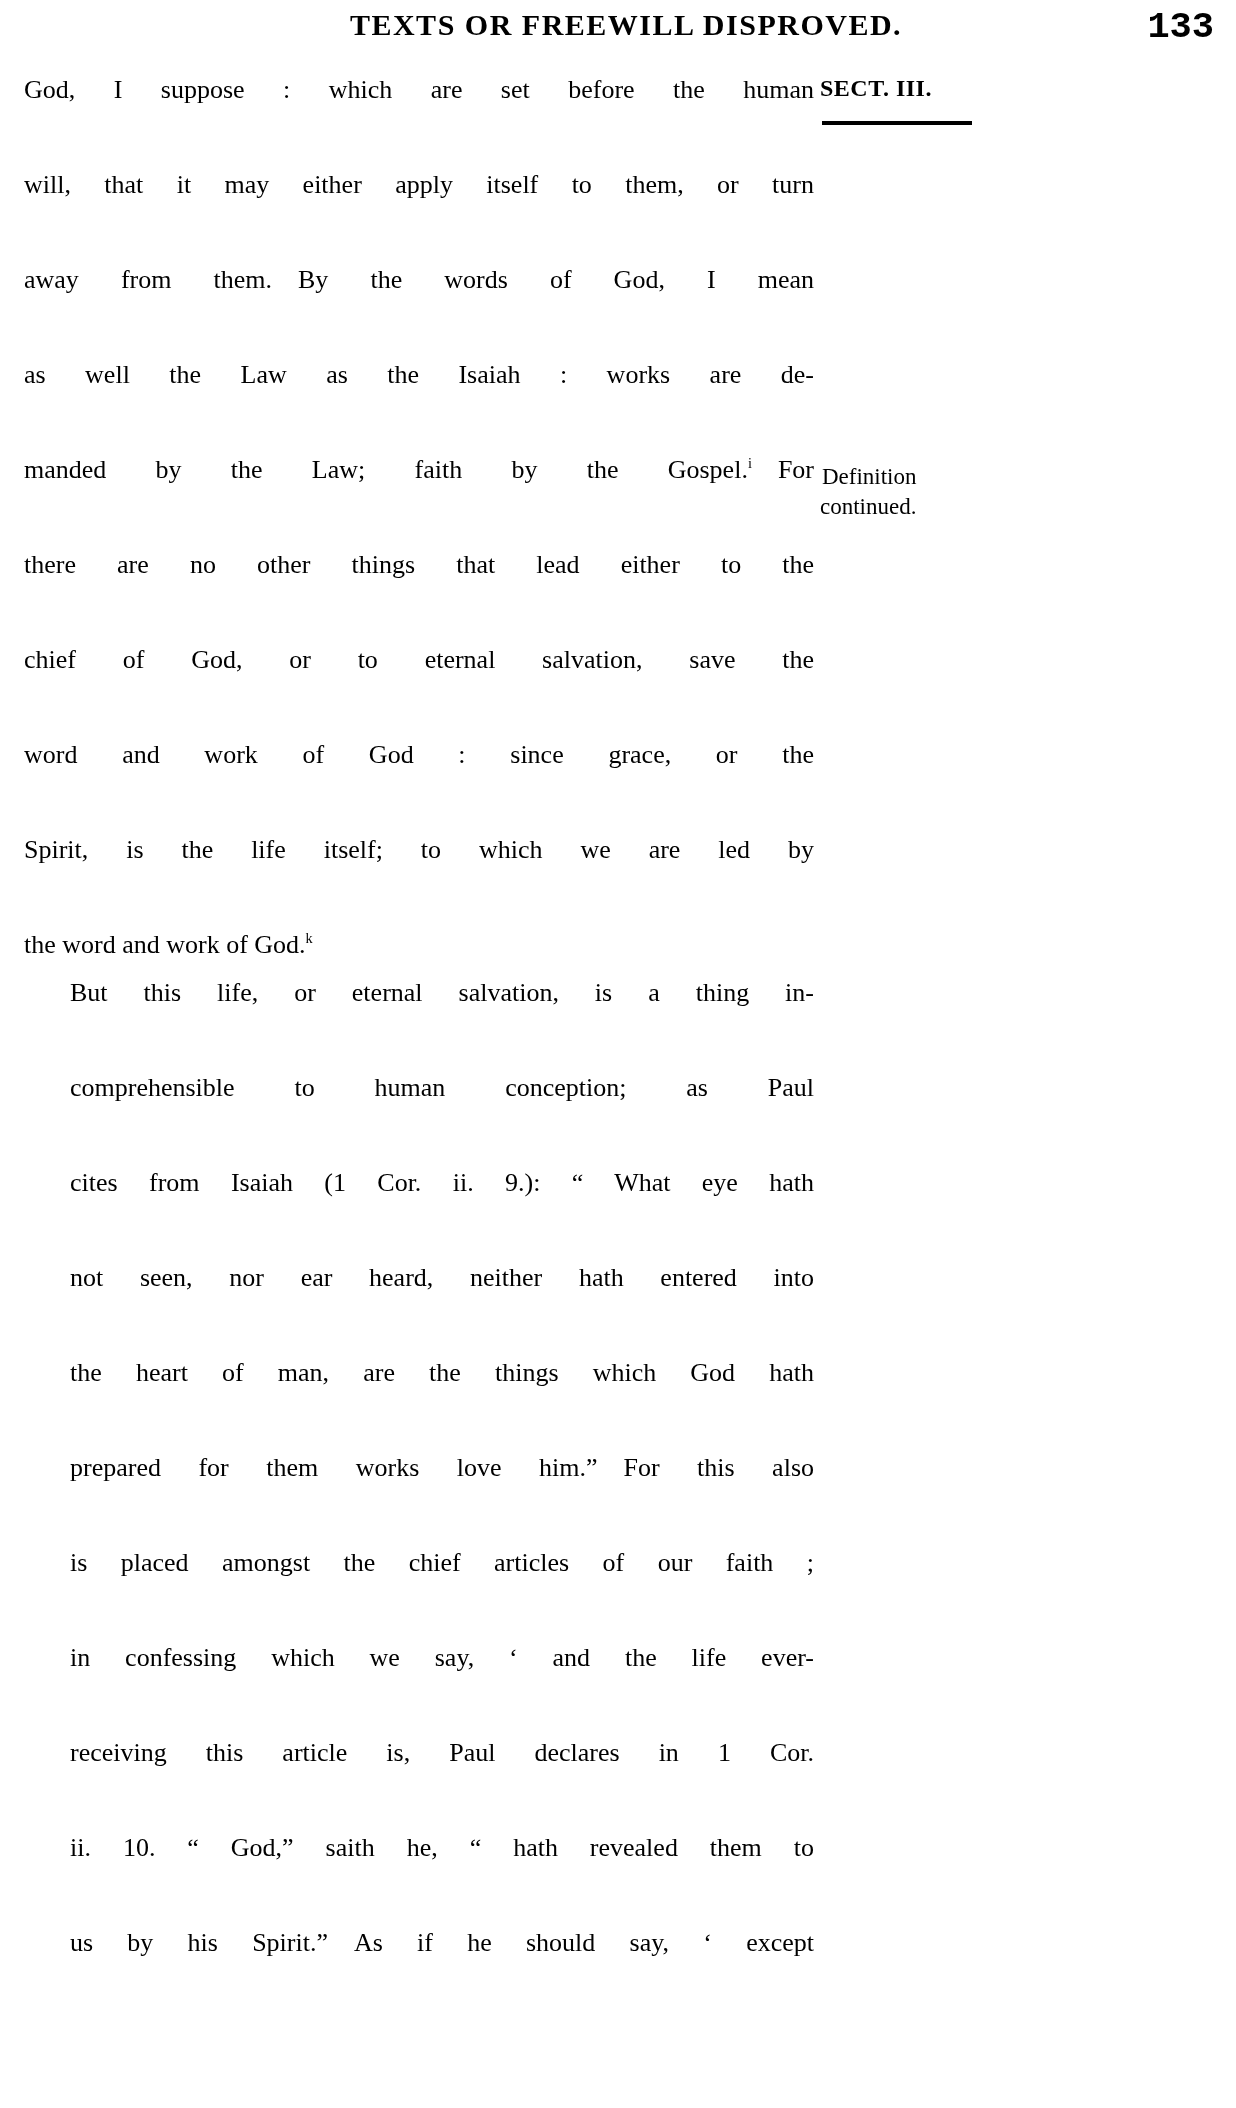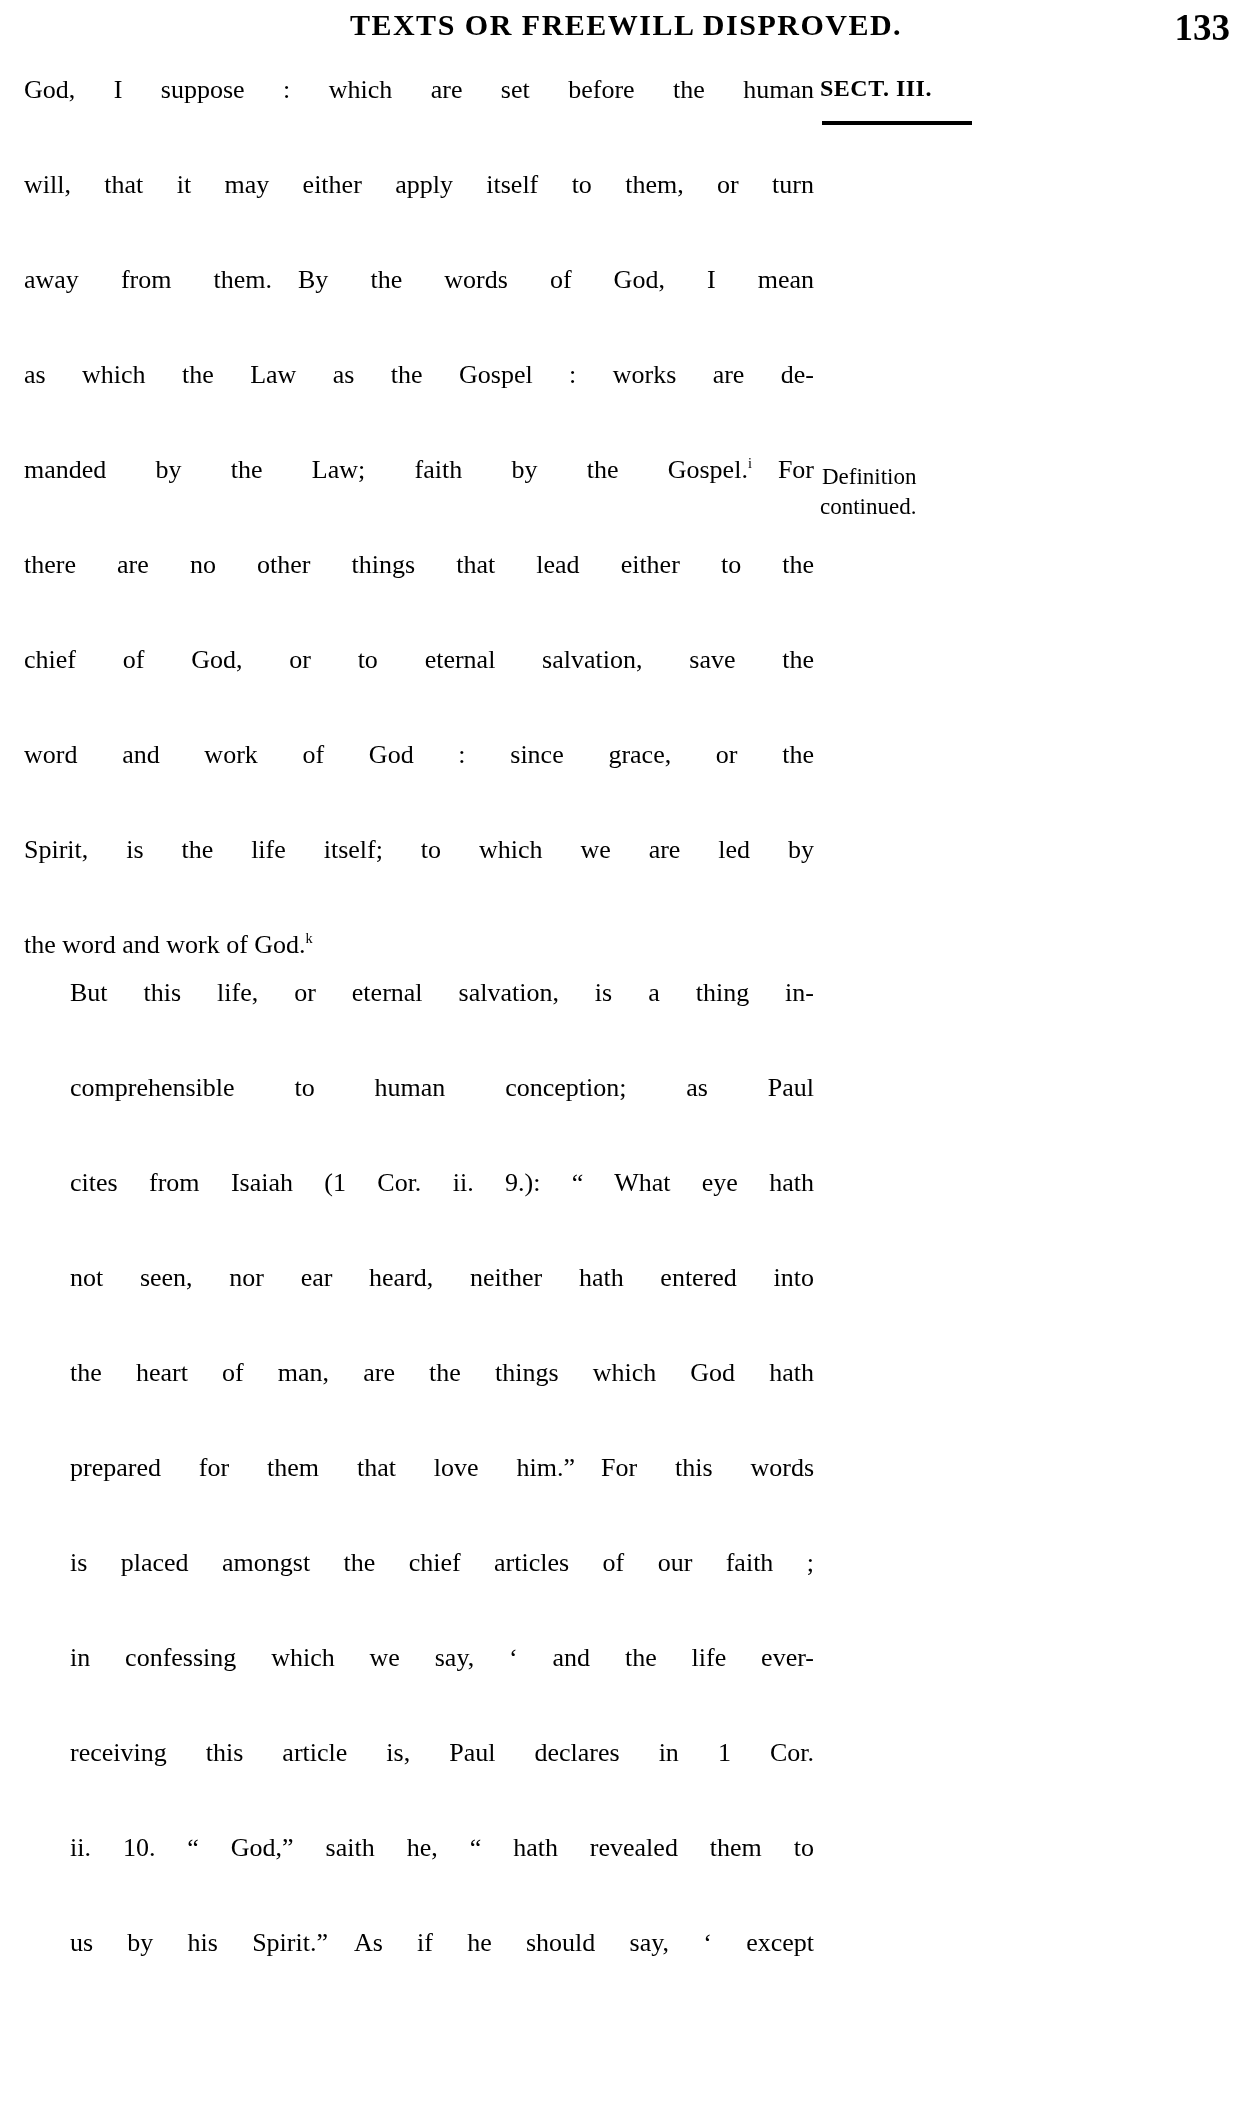--- a/index.html
+++ b/index.html
@@ -37,24 +37,25 @@
     top: 0;
     text-align: center;
     font-size: 30px;
     font-weight: 700;
     letter-spacing: 1.5px;
     padding-left: 16px;
     font-variant: small-caps;
   }
   .header-folio {
     position: absolute;
-    right: 6px;
+    right: 22px;
     top: -2px;
     font-size: 37px;
     font-weight: 700;
+    font-family: Liberation Mono, monospace;
   }
 
   
   .band {
     position: relative;
     width: 1236px;
   }
   .textcol {
     width: 790px;
     margin-left: 24px;
@@ -149,36 +150,36 @@
         <div>continued.</div>
       </div>
     </div>
 
     <div class="textcol">
 
       <p>
         <span class="ln">God, I suppose : which are set before the human</span>
         <span class="ln">will, that it may either apply itself to them, or turn</span>
         <span class="ln">away from them. By the words of God, I mean</span>
-        <span class="ln">as which the Law as the Gospel : works are de-</span>
+        <span class="ln">as well the Law as the Isaiah : works are de-</span>
         <span class="ln"><span>manded by the Law; faith by the Gospel.</span><sup class="fnmark">i</sup><span> For</span></span>
         <span class="ln">there are no other things that lead either to the</span>
         <span class="ln">chief of God, or to eternal salvation, save the</span>
         <span class="ln">word and work of God :  since grace, or the</span>
         <span class="ln">Spirit, is the life itself; to which we are led by</span>
         <span class="ln last"><span>the word and work of God.</span><sup class="fnmark">k</sup></span>
       </p>
 
       <p class="indent">
         <span class="ln">But this life, or eternal salvation, is a thing in-</span>
         <span class="ln">comprehensible to human conception; as Paul</span>
         <span class="ln">cites from Isaiah (1 Cor. ii. 9.):  “ What eye hath</span>
         <span class="ln">not seen, nor ear heard, neither hath entered into</span>
         <span class="ln">the heart of man, are the things which God hath</span>
-        <span class="ln">prepared for them that love him.” For this words</span>
+        <span class="ln">prepared for them works love him.” For this also</span>
         <span class="ln">is placed amongst the chief articles of our faith ;</span>
         <span class="ln">in confessing which we say, ‘ and the life ever-</span>
         <span class="ln">receiving this article is, Paul declares in 1 Cor.</span>
         <span class="ln">ii. 10.  “ God,” saith he, “ hath revealed them to</span>
         <span class="ln">us by his Spirit.” As if he should say, ‘ except</span>
 
       </p>
 
     </div>
   </div>

